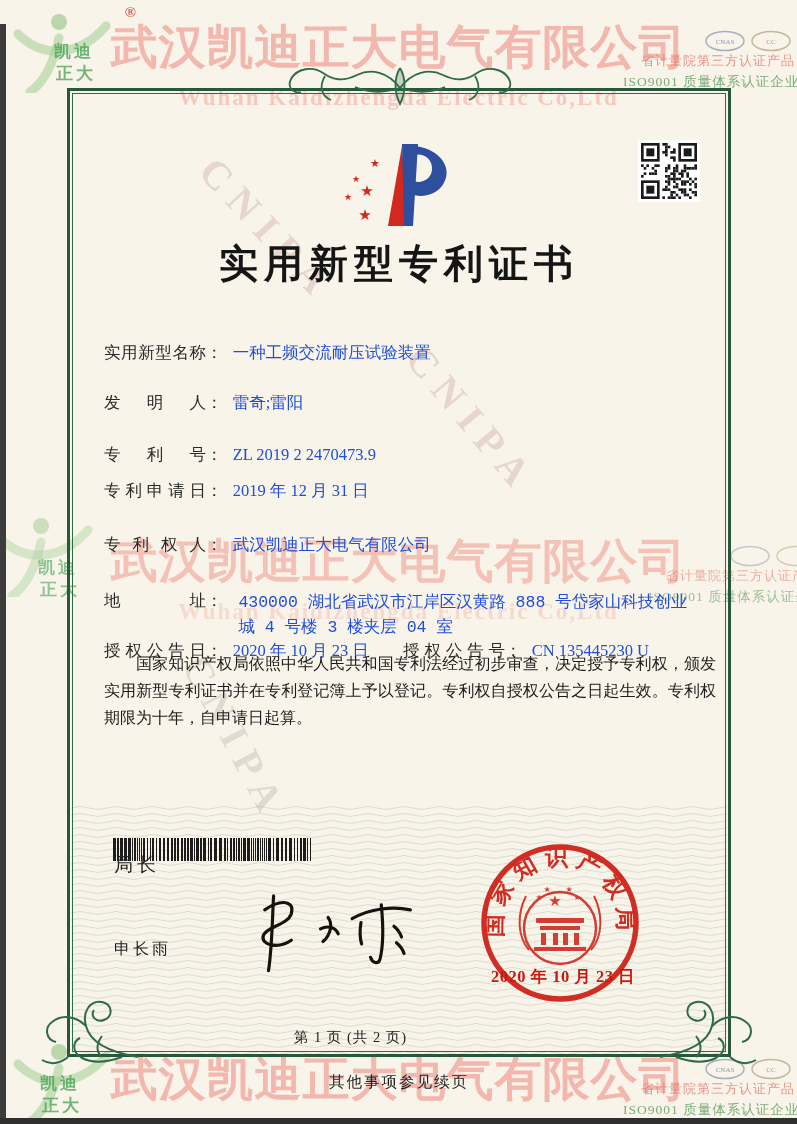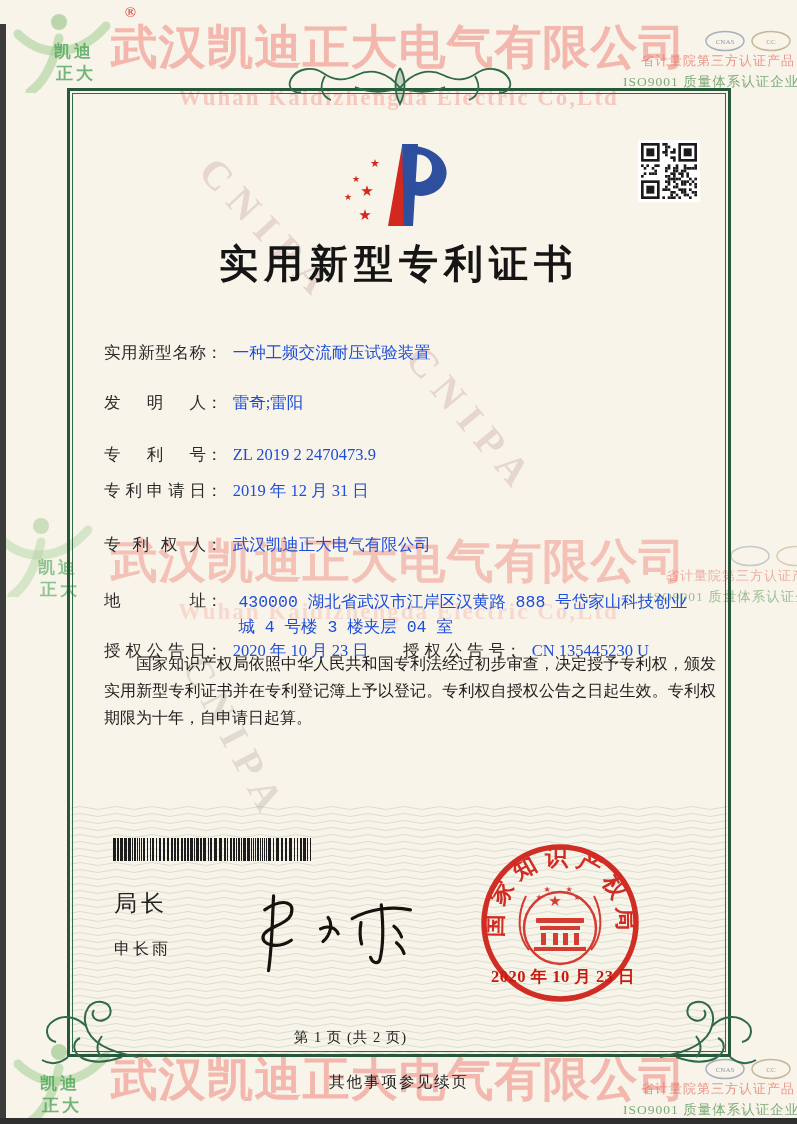--- a/index.html
+++ b/index.html
@@ -62,21 +62,21 @@
          letter-spacing:6px;color:#151515;}
   .frow{position:absolute;left:104px;font-size:16.5px;color:#232323;white-space:nowrap;}
   .flabel{display:inline-block;width:102px;text-align:justify;text-align-last:justify;vertical-align:top;color:#2a2a2a;}
   .fvalue{margin-left:6px;color:#1d4ed8;}
   .fvalue.addr{display:inline-block;width:455px;white-space:normal;line-height:25px;vertical-align:top;}
   .pair2{position:absolute;left:299px;top:0;}
   .paras{position:absolute;left:104px;top:652px;width:612px;font-size:16px;line-height:27px;color:#1c1c1c;
          text-align:justify;}
   .paras p{margin:0;text-indent:2em;font-family:Liberation Mono, monospace;}
   .barcode{position:absolute;left:113px;top:838px;}
-  .director-label{position:absolute;left:114px;top:888px;font-size:23px;letter-spacing:4px;color:#222;}
+  .director-label{position:absolute;left:114px;top:852px;font-size:19px;letter-spacing:4px;color:#222;}
   .director-name{position:absolute;left:114px;top:939px;font-size:16px;letter-spacing:3px;color:#222;}
   .signature{position:absolute;left:228px;top:882px;}
   .seal{position:absolute;left:477px;top:840px;width:166px;height:166px;z-index:5;opacity:.95;}
   .seal-date{position:absolute;left:488px;top:966px;width:150px;text-align:center;font-size:16.5px;
              font-weight:600;color:#c8190d;letter-spacing:0.5px;z-index:6;white-space:nowrap;}
   .page-info{position:absolute;left:67px;top:1028px;width:567px;text-align:center;font-size:14.5px;color:#232323;letter-spacing:1px;}
   .footer-note{position:absolute;left:67px;top:1072px;width:664px;text-align:center;font-size:15.5px;color:#1e1e1e;
                letter-spacing:2px;z-index:4;}
 </style>
 </head>

